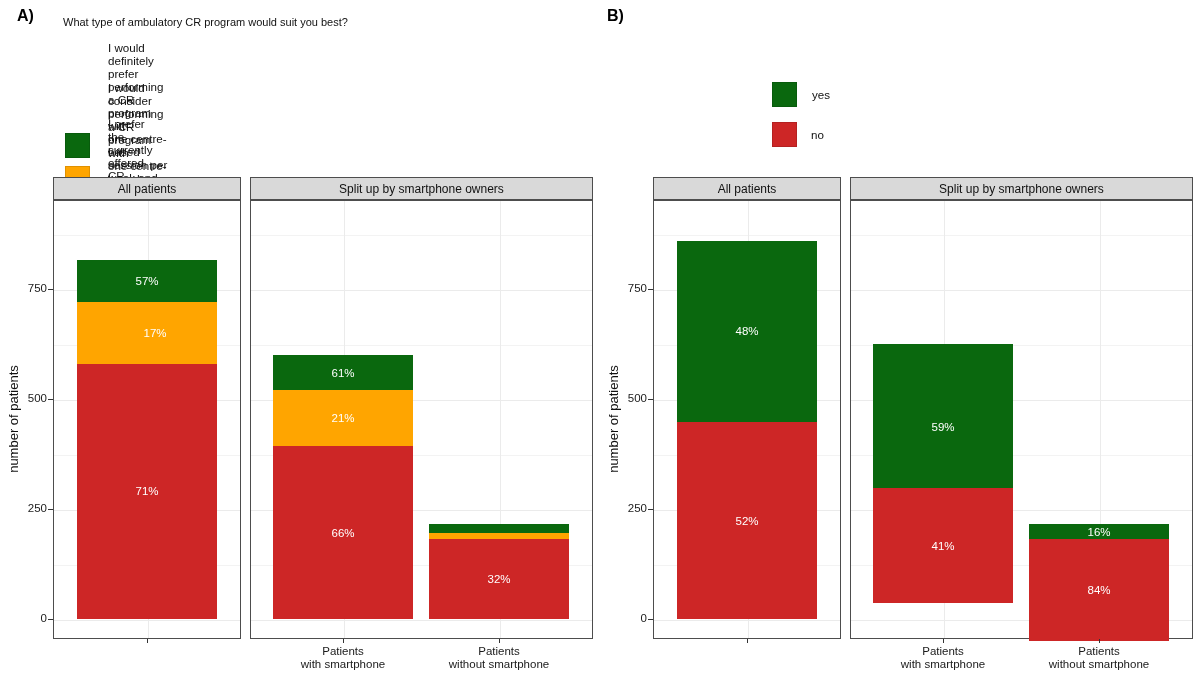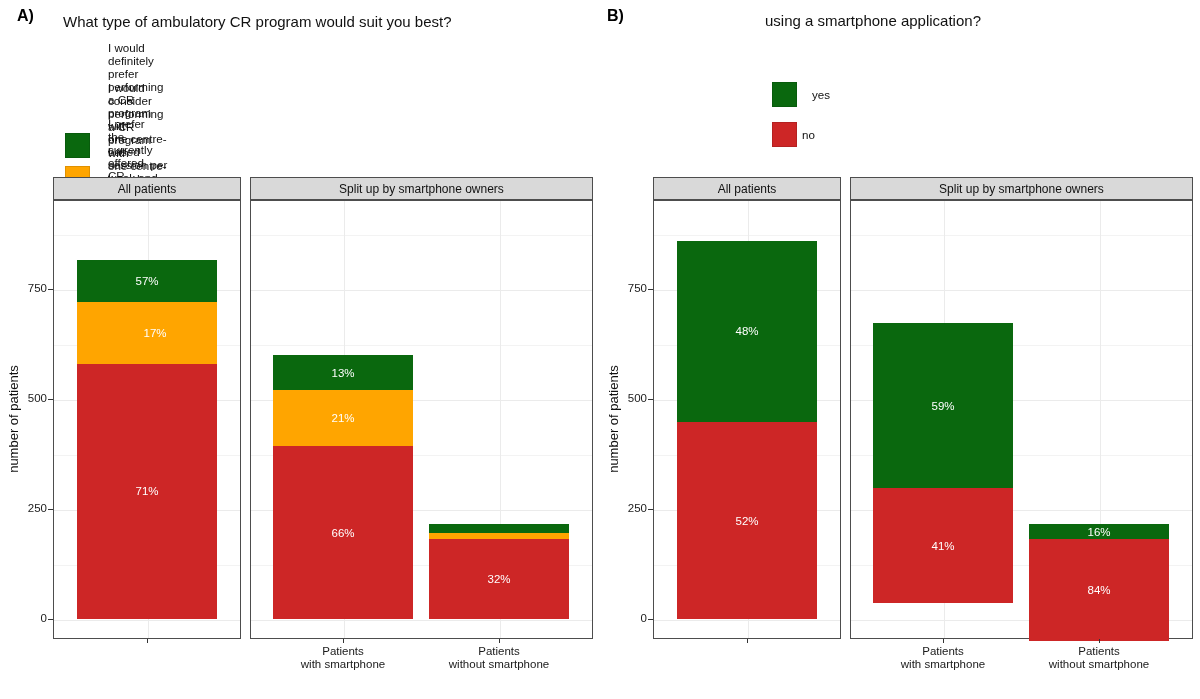--- a/index.html
+++ b/index.html
@@ -2,21 +2,21 @@
 <html><head>
 <meta charset="utf-8">
 <style>
   html,body{margin:0;padding:0;background:#fff;}
   #fig{
     position:relative;width:1200px;height:699px;background:#ffffff;overflow:hidden;
     font-family:"Liberation Sans","DejaVu Sans",sans-serif;color:#1a1a1a;
   }
   .abs{position:absolute;}
   .panel-letter{font-size:16px;font-weight:bold;color:#000;}
-  .chart-title{font-size:15px;color:#111;line-height:16.5px;white-space:nowrap;}
+  .chart-title{font-size:11px;color:#111;line-height:16.5px;white-space:nowrap;}
   .legend-item{display:flex;align-items:center;}
   .legend-swatch{width:25px;height:25px;flex:0 0 25px;box-sizing:border-box;border:1px solid rgba(0,0,0,0.12);}
   .legend-text{font-size:11.6px;line-height:13px;color:#111;white-space:pre-line;}
   .strip{box-sizing:border-box;background:#D9D9D9;border:1px solid #4D4D4D;
          display:flex;align-items:center;justify-content:center;font-size:12px;color:#111;}
   .plot{box-sizing:border-box;background:#ffffff;border:1px solid #4D4D4D;overflow:hidden;}
   .grid-h,.grid-v{position:absolute;background:#EBEBEB;}
   .grid-h{left:0;right:0;height:1px;}
   .grid-h.minor{background:#F3F3F3;}
   .grid-v{top:0;bottom:0;width:1px;}
@@ -45,30 +45,29 @@
 one centre-based session per week and two sessions with a smartphone application</div>
       </div>
       <div class="abs legend-item" style="left: 0px; top: 117px;">
         <div class="legend-swatch" style="background: rgb(205, 38, 38);"></div>
         <div class="legend-text" style="margin-left: 18px;">I prefer the currently offered CR program with three centre-based sessions per week</div>
       </div>
     </div>
 
   <div class="abs panel-letter" style="left:607px;top:7px;">B)</div>
   <div class="abs chart-title" style="left:765px;top:13px;">
-    <div>using a smartphone application?</div>
   </div>
   <div class="abs" id="legendB" style="left:772px;top:0;">
       <div class="abs legend-item" style="left: 0px; top: 82px;">
         <div class="legend-swatch" style="background: rgb(10, 104, 14);"></div>
         <div class="legend-text" style="margin-left: 15px;">yes</div>
       </div>
       <div class="abs legend-item" style="left: 0px; top: 122px;">
         <div class="legend-swatch" style="background: rgb(205, 38, 38);"></div>
-        <div class="legend-text" style="margin-left: 5px;">no</div>
+        <div class="legend-text" style="margin-left: 14px;">no</div>
       </div>
     </div>
 
   <div id="charts">
       <div class="abs ylab" style="left: -66px; top: 411px; width: 160px; height: 16px;">number of patients</div>
       <div class="abs ytick-label" style="left: 11px; top: 612px;">0</div>
       <div class="abs tick-mark" style="left: 48px; top: 619px; width: 5px; height: 1px;"></div>
       <div class="abs ytick-label" style="left: 11px; top: 502px;">250</div>
       <div class="abs tick-mark" style="left: 48px; top: 509px; width: 5px; height: 1px;"></div>
       <div class="abs ytick-label" style="left: 11px; top: 392px;">500</div>
@@ -108,21 +107,21 @@
         <div class="grid-h minor" style="top: 144px; background: rgb(243, 243, 243);"></div>
         <div class="grid-h minor" style="top: 34px; background: rgb(243, 243, 243);"></div>
         <div class="grid-h" style="top: 419px; background: rgb(235, 235, 235);"></div>
         <div class="grid-h" style="top: 309px; background: rgb(235, 235, 235);"></div>
         <div class="grid-h" style="top: 199px; background: rgb(235, 235, 235);"></div>
         <div class="grid-h" style="top: 89px; background: rgb(235, 235, 235);"></div>
         <div class="grid-v" style="left: 93px; background: rgb(235, 235, 235);"></div>
         <div class="grid-v" style="left: 249px; background: rgb(235, 235, 235);"></div>
       </div>
       <div class="abs bar-seg" style="left: 273px; top: 355px; width: 140px; height: 35.2px; background: rgb(10, 104, 14);">
-        <div class="pct" style="color: rgb(255, 255, 255);">13%</div>
+        <div class="pct" style="color: rgb(255, 255, 255);">61%</div>
       </div>
       <div class="abs bar-seg" style="left: 273px; top: 390.2px; width: 140px; height: 55.88px; background: rgb(255, 165, 0);">
         <div class="pct" style="color: rgb(255, 255, 255);">21%</div>
       </div>
       <div class="abs bar-seg" style="left: 273px; top: 446.08px; width: 140px; height: 172.92px; background: rgb(205, 38, 38);">
         <div class="pct" style="color: rgb(255, 255, 255);">66%</div>
       </div>
       <div class="abs tick-mark" style="left: 343px; top: 639px; width: 1px; height: 4px;"></div>
       <div class="abs xlab" style="left: 258px; top: 645px; width: 170px;">Patients
 with smartphone</div>
@@ -172,21 +171,21 @@
         <div class="grid-h minor" style="top: 254px; background: rgb(243, 243, 243);"></div>
         <div class="grid-h minor" style="top: 144px; background: rgb(243, 243, 243);"></div>
         <div class="grid-h minor" style="top: 34px; background: rgb(243, 243, 243);"></div>
         <div class="grid-h" style="top: 419px; background: rgb(235, 235, 235);"></div>
         <div class="grid-h" style="top: 309px; background: rgb(235, 235, 235);"></div>
         <div class="grid-h" style="top: 199px; background: rgb(235, 235, 235);"></div>
         <div class="grid-h" style="top: 89px; background: rgb(235, 235, 235);"></div>
         <div class="grid-v" style="left: 93px; background: rgb(235, 235, 235);"></div>
         <div class="grid-v" style="left: 249px; background: rgb(235, 235, 235);"></div>
       </div>
-      <div class="abs bar-seg" style="left: 873px; top: 323px; width: 140px; height: 166.32px; background: rgb(10, 104, 14);">
+      <div class="abs bar-seg" style="left: 873px; top: 344px; width: 140px; height: 166.32px; background: rgb(10, 104, 14);">
         <div class="pct" style="color: rgb(255, 255, 255);">59%</div>
       </div>
       <div class="abs bar-seg" style="left: 873px; top: 488px; width: 140px; height: 115.28px; background: rgb(205, 38, 38);">
         <div class="pct" style="color: rgb(255, 255, 255);">41%</div>
       </div>
       <div class="abs tick-mark" style="left: 943px; top: 639px; width: 1px; height: 4px;"></div>
       <div class="abs xlab" style="left: 858px; top: 645px; width: 170px;">Patients
 with smartphone</div>
       <div class="abs bar-seg" style="left: 1029px; top: 524.4px; width: 140px; height: 14.96px; background: rgb(10, 104, 14);">
         <div class="pct" style="color: rgb(255, 255, 255);">16%</div>

